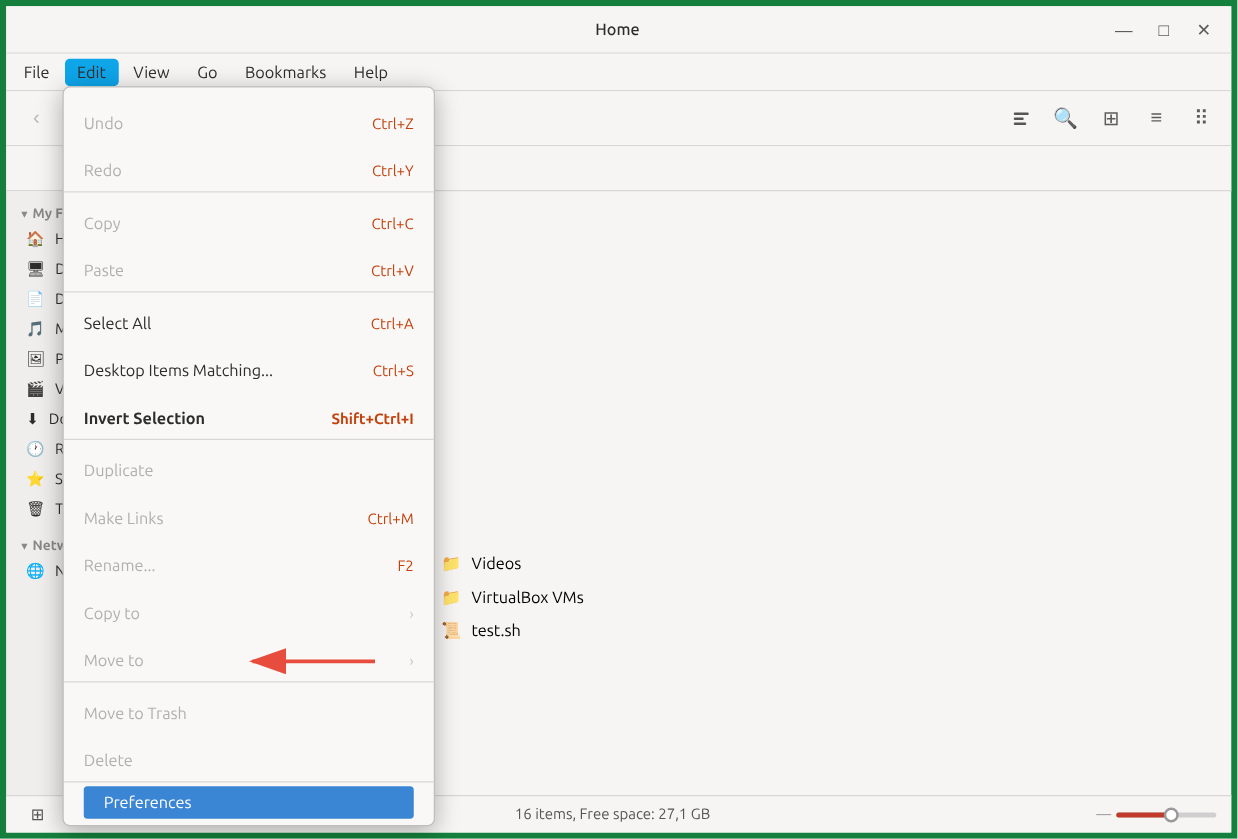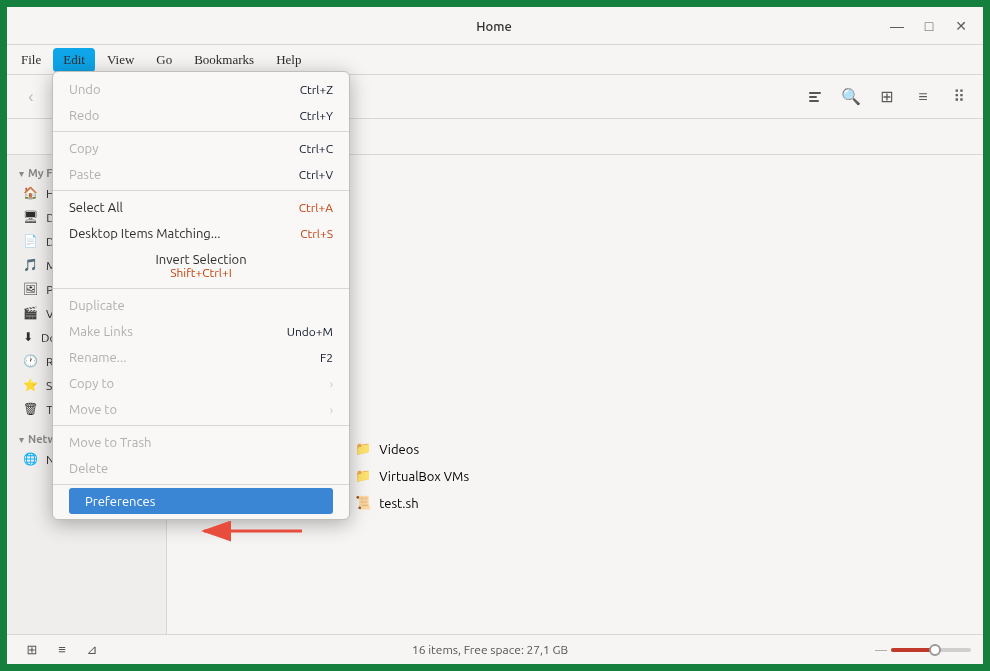--- a/index.html
+++ b/index.html
@@ -13,21 +13,21 @@
       position: relative;
     }
 
     
     .window {
       width: 990px;
       height: 671px;
       background: #f6f5f4;
       display: flex;
       flex-direction: column;
-      border: 7px solid #15803d;
+      border: 5px solid #15803d;
       position: relative;
     }
 
     
     .titlebar {
       background: #f6f5f4;
       height: 38px;
       display: flex;
       align-items: center;
       justify-content: space-between;
@@ -69,21 +69,20 @@
       align-items: center;
       padding: 0 4px;
       gap: 2px;
     }
     .menu-item {
       padding: 4px 10px;
       border-radius: 4px;
       cursor: pointer;
       color: #2d2d2d;
       font-size: 13px;
-      font-family: Liberation Serif, serif;
     }
     .menu-item.active { background: #0ea5e9; }
 
     
     .toolbar {
       height: 44px;
       background: #f6f5f4;
       border-bottom: 1px solid #d9d7d5;
       display: flex;
       align-items: center;
@@ -184,27 +183,28 @@
       padding: 4px 0;
     }
     .menu-row {
       display: flex;
       align-items: center;
       justify-content: space-between;
       padding: 6px 16px;
       cursor: pointer;
       color: #2d2d2d;
       font-size: 13px;
+      margin-top: 12px;
     }
     .menu-row.disabled { color: #b0b0b0; cursor: default; }
     .menu-shortcut {
       color: #c2410c;
       font-size: 12px;
     }
-    .menu-row.disabled .menu-shortcut { color: #0f172a; text-align: right; }
+    .menu-row.disabled .menu-shortcut { color: #c2410c; text-align: right; }
     .menu-separator {
       height: 1px;
       background: #d9d7d5;
       margin: 3px 0;
     }
     .menu-arrow {
       color: #888;
       font-size: 12px;
     }
     .menu-row.disabled .menu-arrow { color: #c8c8c8; }
@@ -427,34 +427,34 @@
     <div class="menu-row">
       <span>Select All</span>
       <span class="menu-shortcut">Ctrl+A</span>
     </div>
 
     <div class="menu-row">
       <span>Desktop Items Matching...</span>
       <span class="menu-shortcut">Ctrl+S</span>
     </div>
 
-    <div class="menu-row" style="font-weight:normal;flex-direction:column;">
+    <div class="menu-row" style="font-weight:bold;">
       <span>Invert Selection</span>
       <span class="menu-shortcut">Shift+Ctrl+I</span>
     </div>
     <div class="menu-separator"></div>
 
     <div class="menu-row disabled">
       <span>Duplicate</span>
       <span class="menu-shortcut"></span>
     </div>
 
     <div class="menu-row disabled">
       <span>Make Links</span>
-      <span class="menu-shortcut">Undo+M</span>
+      <span class="menu-shortcut">Ctrl+M</span>
     </div>
 
     <div class="menu-row disabled">
       <span>Rename...</span>
       <span class="menu-shortcut">F2</span>
     </div>
 
     <div class="menu-row disabled">
       <span>Copy to</span>
       <span class="menu-arrow">›</span>

